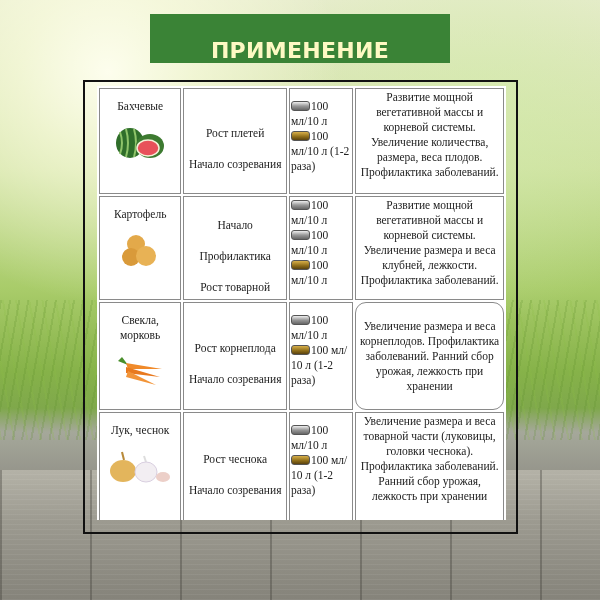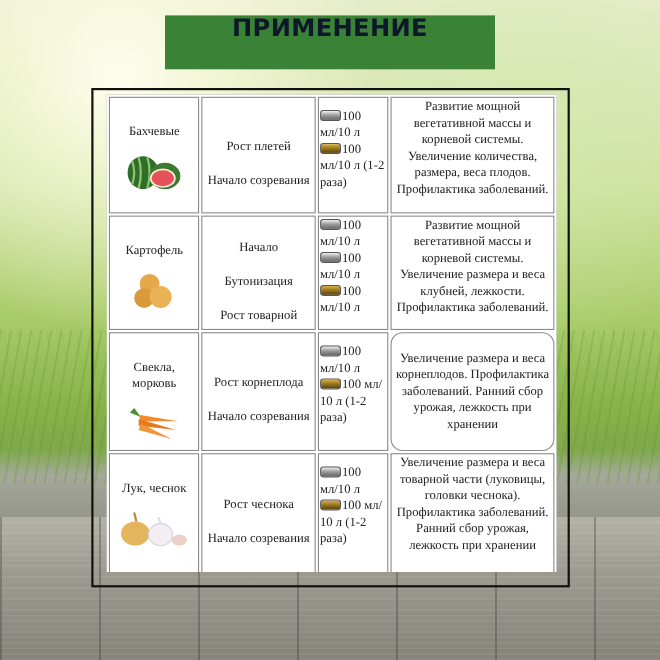--- a/index.html
+++ b/index.html
@@ -21,22 +21,22 @@
     .wood {
       position: absolute; left: 0; right: 0; top: 470px; bottom: 0;
       background:
         repeating-linear-gradient(90deg, rgba(60,58,52,0.35) 0 2px, rgba(0,0,0,0) 2px 90px),
         repeating-linear-gradient(0deg, rgba(255,255,255,0.06) 0 1px, rgba(0,0,0,0) 1px 5px),
         linear-gradient(180deg, #b4b2a7 0%, #9c9a90 40%, #85837a 100%);
     }
     .title-banner {
       position: absolute; left: 150px; top: 14px; width: 300px; height: 49px;
       background: #3a8336;
-      display: flex; align-items: flex-start; justify-content: center;
-      color: #0f172a;
+      display: flex; align-items: flex-end; justify-content: center;
+      color: #fef9c3;
       font-family: "DejaVu Sans", sans-serif; font-weight: bold; font-size: 22px;
       letter-spacing: 0.3px;
     }
     .frame {
       position: absolute; left: 83px; top: 80px; width: 435px; height: 454px;
       border: 2px solid #111111; box-sizing: border-box;
     }
     .table-wrap {
       position: absolute; left: 97px; top: 86px; width: 409px; height: 434px;
       background: #ffffff; overflow: hidden;
@@ -47,21 +47,21 @@
       border: 1px solid #9a9a9a;
       width: 411px;
       margin-left: -1px; margin-top: -1px;
     }
     td {
       border: 1px solid #8a8a8a;
       background: #ffffff;
       font-size: 11.5px; line-height: 15px; color: #222;
       padding: 1px 1px; vertical-align: middle; text-align: center;
     }
-    td.c1 { width: 78px; vertical-align: top; padding-top: 24px; }
+    td.c1 { width: 78px; vertical-align: top; padding-top: 10px; }
     td.c2 { width: 99px; }
     td.c3 { width: 60px; text-align: left; vertical-align: top; padding-top: 10px; margin-left: 42px; }
     td.c4 { width: 144px; vertical-align: top; }
     .stage { display: block; margin: 16px 0 14px 0; }
     .stage:last-child { margin-bottom: 0; }
     .can {
       display: inline-block; width: 19px; height: 10px; border-radius: 3px;
       vertical-align: -1px; margin-right: 1px; box-sizing: border-box;
       border: 1px solid #555;
     }
@@ -113,21 +113,21 @@
         <td class="c1">
           <div>Картофель</div>
           <svg class="pic" width="40" height="34" viewBox="0 0 40 34">
             <circle cx="16" cy="10" r="9" fill="#e3a94a"></circle>
             <circle cx="11" cy="23" r="9" fill="#d99a3a"></circle>
             <circle cx="26" cy="22" r="10" fill="#e8b255"></circle>
           </svg>
         </td>
         <td class="c2">
           <span class="stage">Начало</span>
-          <span class="stage">Бутонизация</span>
+          <span class="stage">Профилактика</span>
           <span class="stage">Рост товарной</span>
         </td>
         <td class="c3" style="padding-top:1px;">
           <span class="can silver"></span><span class="dose">100 мл/10 л</span><br>
           <span class="can silver"></span><span class="dose">100 мл/10 л</span><br>
           <span class="can gold"></span><span class="dose">100 мл/10 л</span>
         </td>
         <td class="c4">
           <span>Развитие мощной вегетативной массы и корневой системы. Увеличение размера и веса клубней, лежкости. Профилактика заболеваний.</span>
         </td>

